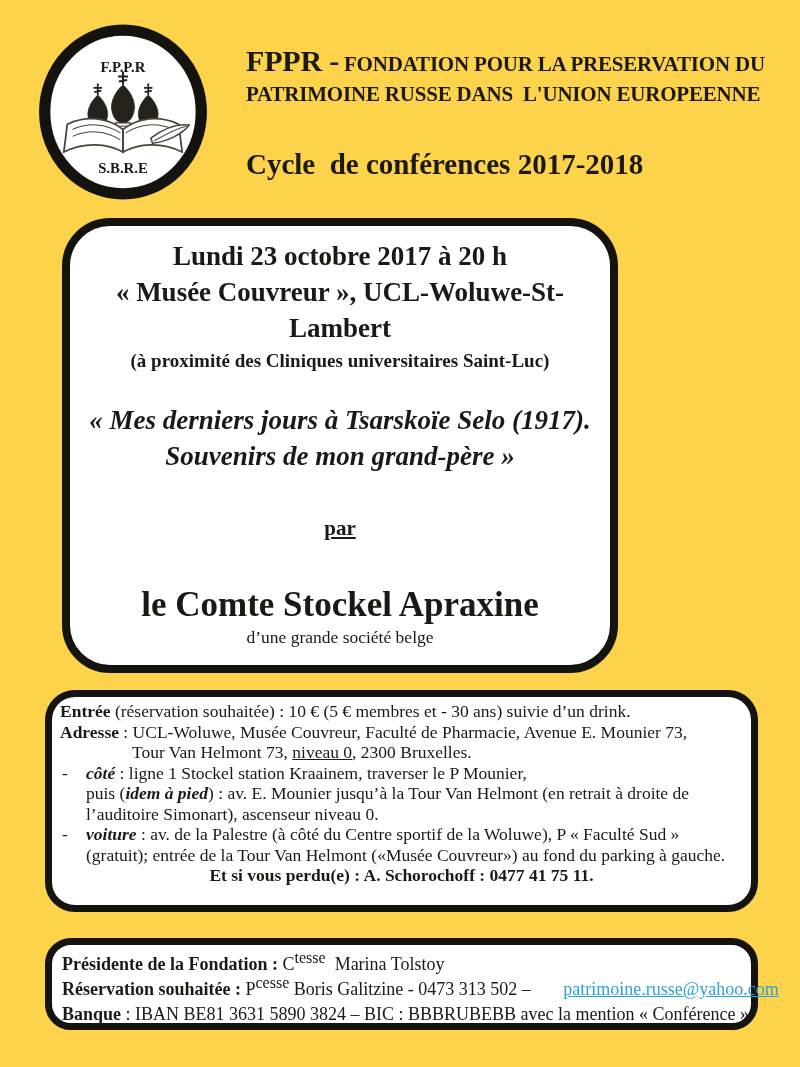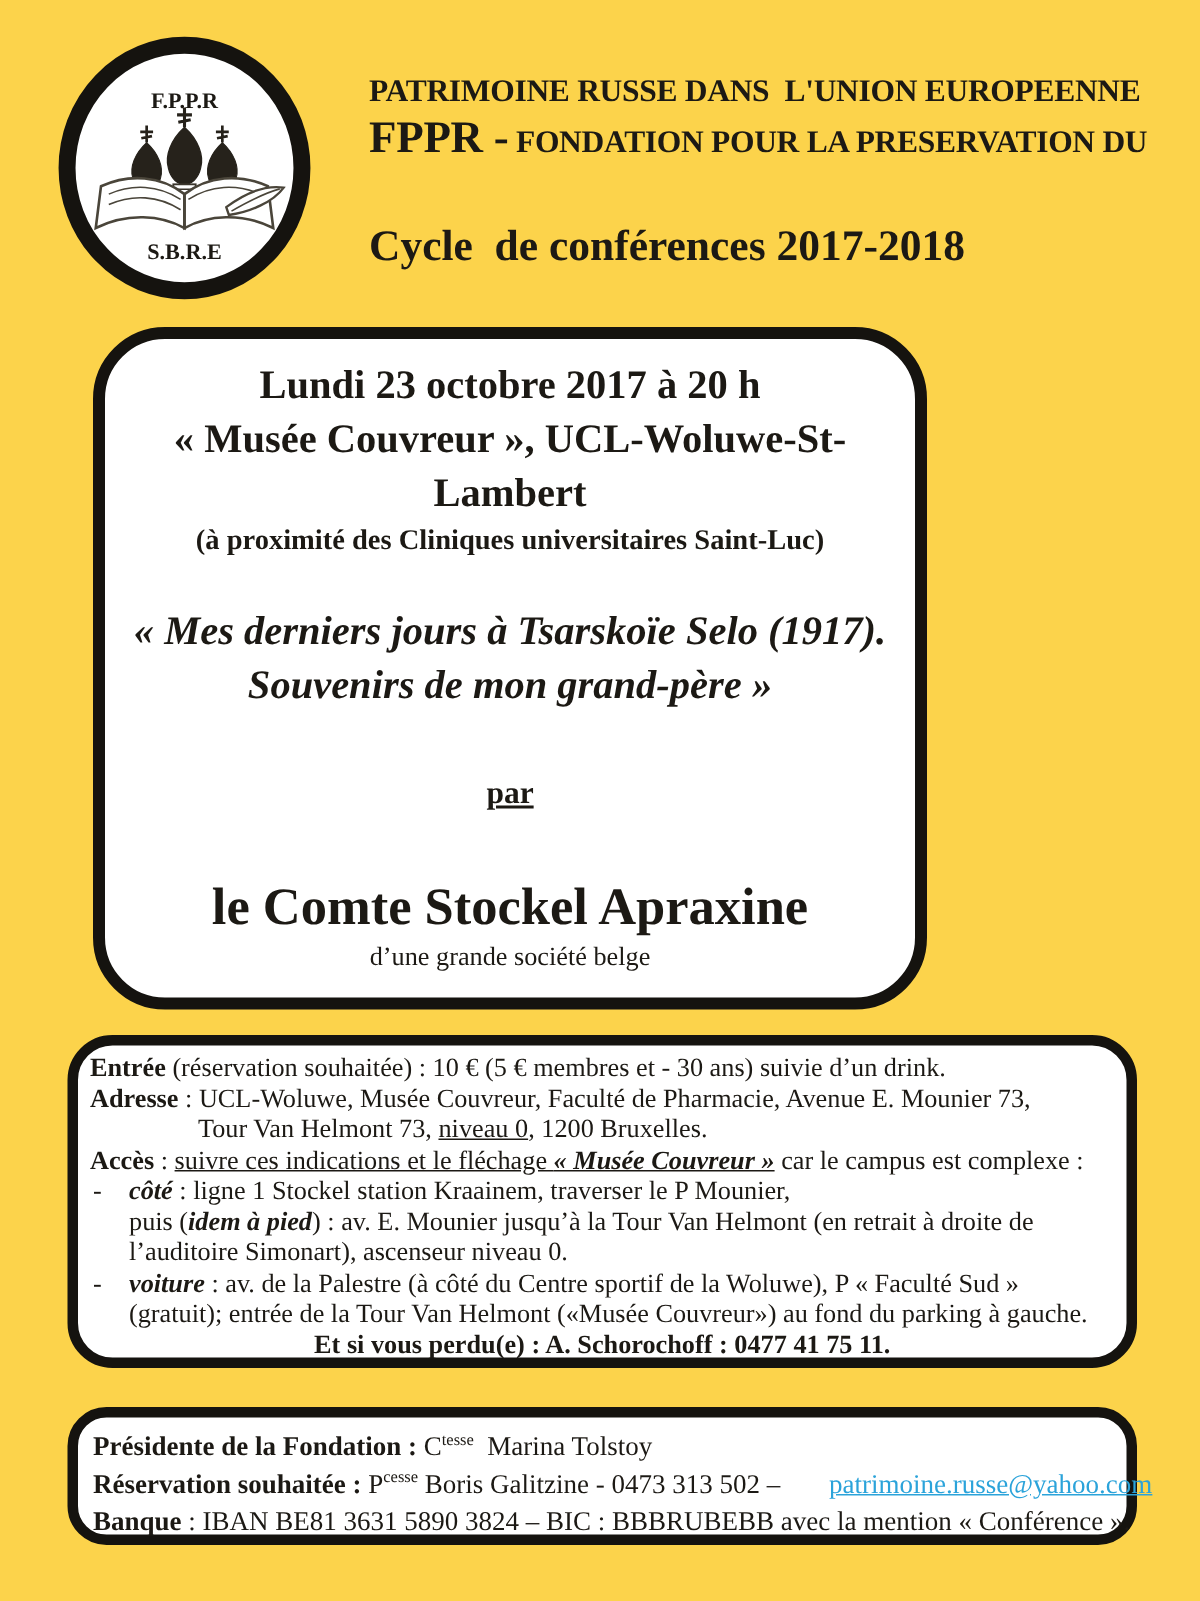--- a/index.html
+++ b/index.html
@@ -37,21 +37,21 @@
   
   .ln{white-space:nowrap;}
   .ln b{font-weight:bold;}
   .ln i{font-style:italic;}
   .indent{padding-left:72px;}
   .li{display:flex;}
   .dash{flex:none;width:24px;padding-left:2px;}
   .cont{padding-left:26px;}
   .lost-line{font-weight:bold;text-align:center;}
   u{text-decoration:underline;}
-  sup{font-size:11px;line-height:0;vertical-align:super;}
+  sup{font-size:16px;line-height:0;vertical-align:super;}
   .email{color:#2ba3da;text-decoration:underline;cursor:pointer;margin-left:28px;}
 </style>
 </head>
 <body>
 
 <div class="logo-wrap">
   <svg viewBox="0 0 200 200" width="174" height="176">
     <ellipse cx="100" cy="100" rx="90" ry="94" fill="#ffffff" stroke="#15130f" stroke-width="13"></ellipse>
     <text x="100" y="54" class="logo-txt">F.P.P.R</text>
     <text x="100" y="170" class="logo-txt">S.B.R.E</text>
@@ -84,42 +84,41 @@
       <path d="M100,120 L100,146" fill="none"></path>
       <path d="M42,120 C60,112 80,113 97,124 M42,128 C60,120 80,121 97,132" fill="none" stroke-width="1.2"></path>
       <path d="M103,124 C120,113 140,112 158,120" fill="none" stroke-width="1.2"></path>
       <path d="M132,130 C148,118 162,113 176,115 C168,126 150,134 134,136 Z" stroke-width="1.8"></path>
       <path d="M136,133 C150,125 162,119 173,116" fill="none" stroke-width="1.2"></path>
     </g>
   </svg>
 </div>
 
 <div class="header-text">
+  <div class="org-line"><span class="org-abbr">FPPR -</span><span class="org-rest"> FONDATION POUR LA PRESERVATION DU</span></div>
   <div class="org-line"><span class="org-rest">PATRIMOINE RUSSE DANS&nbsp; L'UNION EUROPEENNE</span></div>
-  <div class="org-line"><span class="org-abbr">FPPR -</span><span class="org-rest"> FONDATION POUR LA PRESERVATION DU</span></div>
 </div>
 
 <div class="series-title">Cycle&nbsp; de conférences 2017-2018</div>
 
 <div class="card main-card">
   <div class="date-line">Lundi 23 octobre 2017 à 20 h</div>
   <div class="venue-line">« Musée Couvreur », UCL-Woluwe-St-Lambert</div>
   <div class="venue-note">(à proximité des Cliniques universitaires Saint-Luc)</div>
   <div class="talk-title">« Mes derniers jours à Tsarskoïe Selo (1917).</div>
   <div class="talk-title" style="margin-top:0;">Souvenirs de mon grand-père »</div>
   <div class="by-label">par</div>
   <div class="speaker-name">le Comte Stockel Apraxine</div>
   <div class="speaker-desc" style="margin-top:0;">d’une grande société belge</div>
 </div>
 
 <div class="card info-card">
   <div class="ln"><b>Entrée</b><span> (réservation souhaitée) : 10 € (5 € membres et - 30 ans) suivie d’un drink.</span></div>
   <div class="ln"><b>Adresse</b><span> : UCL-Woluwe, Musée Couvreur, Faculté de Pharmacie, Avenue E. Mounier 73,</span></div>
-  <div class="ln indent"><span>Tour Van Helmont 73, </span><u>niveau 0</u><span>, 1200 Bruxelles.</span></div>
-  <div class="ln"><b>Accès</b><span> : </span><u><span>suivre ces indications et le fléchage </span><b><i>« Musée Couvreur »</i></b></u><span> car le campus est complexe :</span></div>
+  <div class="ln indent"><span>Tour Van Helmont 73, </span><u>niveau 0</u><span>, 2300 Bruxelles.</span></div>
   <div class="ln li">
       <span class="dash">-</span>
       <span><b><i>côté</i></b><span> : ligne 1 Stockel station Kraainem, traverser le P Mounier,</span></span>
     </div>
   <div class="ln cont"><span>puis (</span><b><i>idem à pied</i></b><span>) : av. E. Mounier jusqu’à la Tour Van Helmont (en retrait à droite de</span></div>
   <div class="ln cont">l’auditoire Simonart), ascenseur niveau 0.</div>
   <div class="ln li">
       <span class="dash">-</span>
       <span><b><i>voiture</i></b><span> : av. de la Palestre (à côté du Centre sportif de la Woluwe), P « Faculté Sud »</span></span>
     </div>

